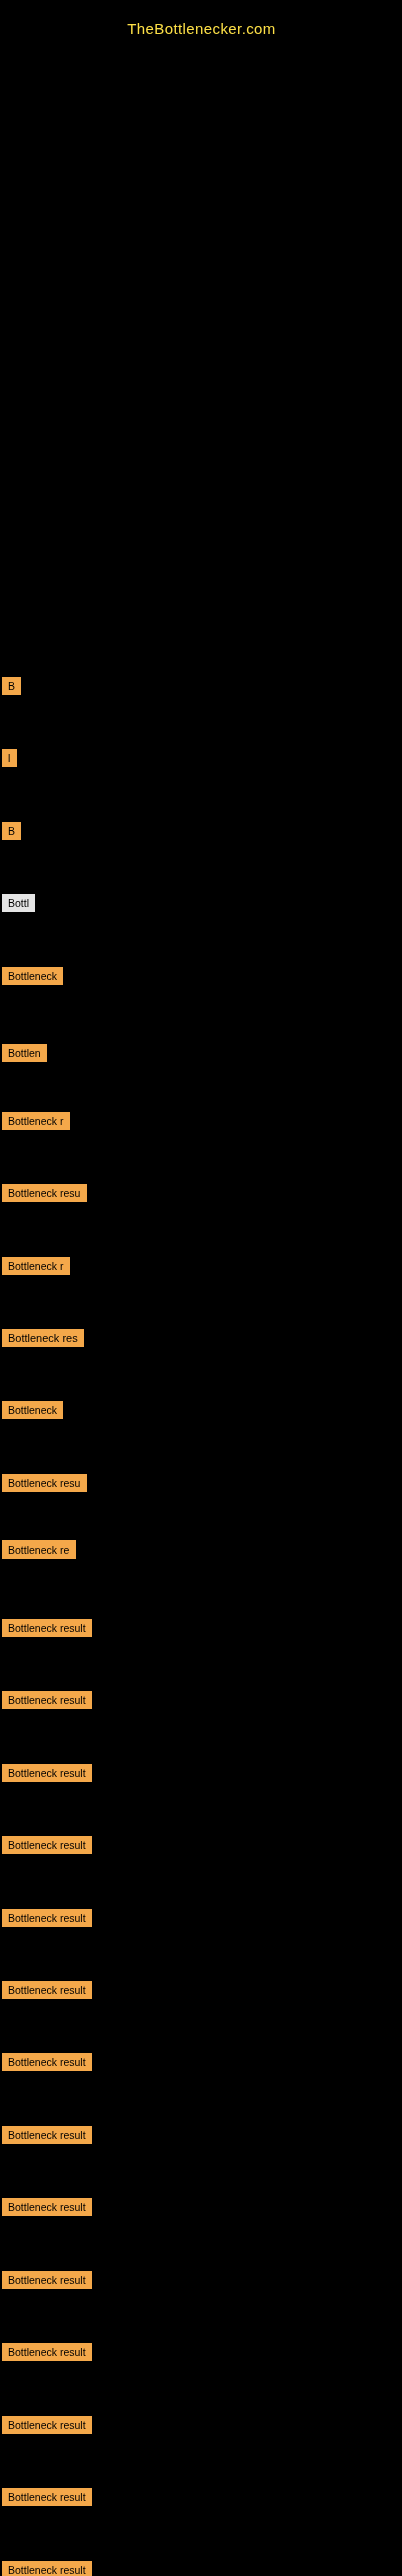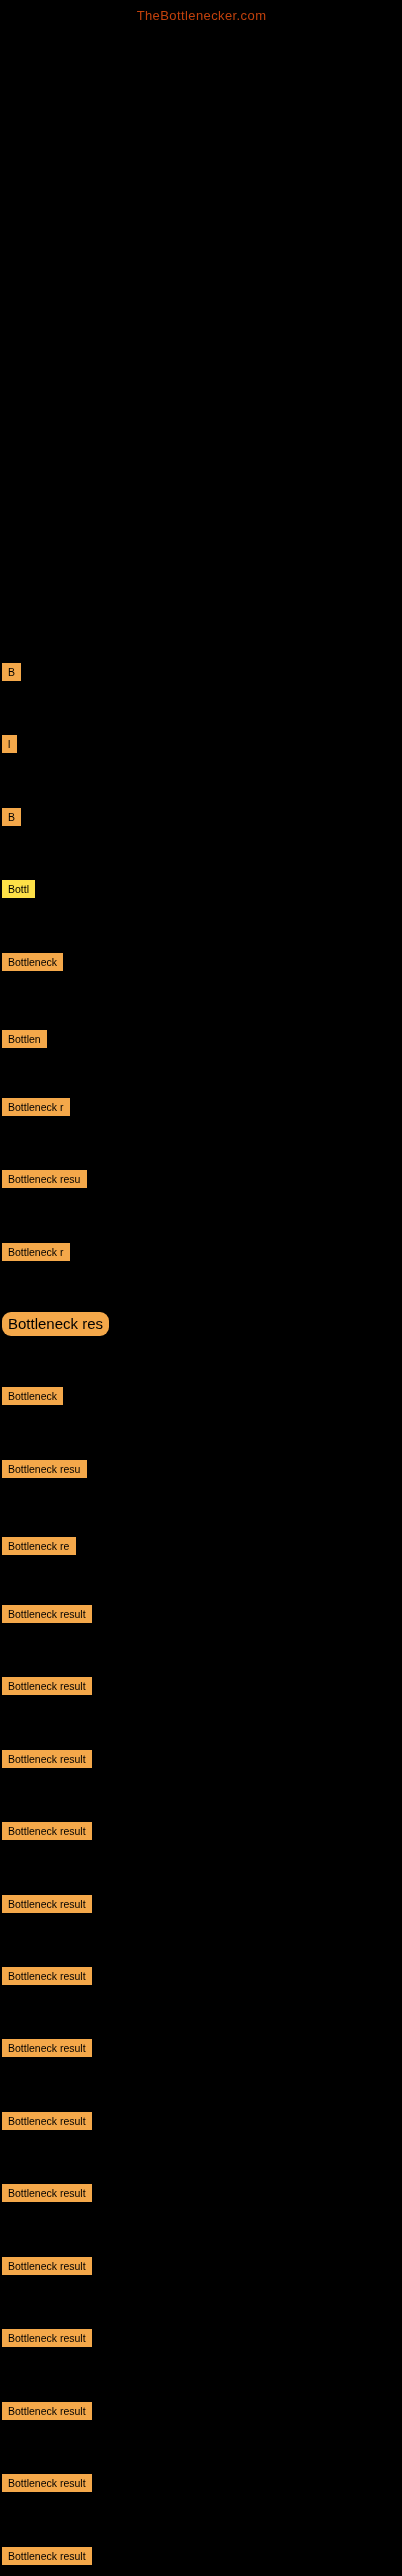--- a/index.html
+++ b/index.html
@@ -10,71 +10,71 @@
 
     body {
       background-color: #000000;
       width: 403px;
       min-height: 2576px;
       font-family: Arial, sans-serif;
       position: relative;
     }
 
     .site-title {
-      color: #c2410c;
-      font-size: 13px;
+      color: #fde047;
+      font-size: 15px;
       text-align: center;
-      padding-top: 8px;
+      padding-top: 20px;
       padding-bottom: 6.4px;
       letter-spacing: 0.4px;
     }
   </style>
 </head>
 <body>
 
 <div class="site-title">TheBottlenecker.com</div>
 
 <div id="items-wrapper" style="position: relative; width: 403px; height: 2576px;">
 <div style="position: absolute; top: 628px; left: 1.6px; height: 29px; display: flex; align-items: center;">
       <div style="background-color: rgb(244, 168, 74); color: rgb(0, 0, 0); font-size: 10.5px; font-weight: 500; padding: 3.2px 6.4px; display: inline-block; white-space: nowrap;">B</div>
     </div>
     <div style="position: absolute; top: 700px; left: 1.6px; height: 29px; display: flex; align-items: center;">
       <div style="background-color: rgb(244, 168, 74); color: rgb(0, 0, 0); font-size: 10.5px; font-weight: 500; padding: 3.2px 6.4px; display: inline-block; white-space: nowrap;">l</div>
     </div>
     <div style="position: absolute; top: 773px; left: 1.6px; height: 29px; display: flex; align-items: center;">
       <div style="background-color: rgb(244, 168, 74); color: rgb(0, 0, 0); font-size: 10.5px; font-weight: 500; padding: 3.2px 6.4px; display: inline-block; white-space: nowrap;">B</div>
     </div>
     <div style="position: absolute; top: 845px; left: 1.6px; height: 29px; display: flex; align-items: center;">
-      <div style="background-color: #fde047; color: rgb(0, 0, 0); font-size: 10.5px; font-weight: 500; padding: 3.2px 6.4px; display: inline-block; white-space: nowrap;">Bottl</div>
+      <div style="background-color: #e5e5e5; color: rgb(0, 0, 0); font-size: 10.5px; font-weight: 500; padding: 3.2px 6.4px; display: inline-block; white-space: nowrap;">Bottl</div>
     </div>
     <div style="position: absolute; top: 918px; left: 1.6px; height: 29px; display: flex; align-items: center;">
       <div style="background-color: rgb(244, 168, 74); color: rgb(0, 0, 0); font-size: 10.5px; font-weight: 500; padding: 3.2px 6.4px; display: inline-block; white-space: nowrap;">Bottleneck</div>
     </div>
     <div style="position: absolute; top: 990px; left: 1.6px; height: 29px; display: flex; align-items: flex-end;">
       <div style="background-color: rgb(244, 168, 74); color: rgb(0, 0, 0); font-size: 10.5px; font-weight: 500; padding: 3.2px 6.4px; display: inline-block; white-space: nowrap;">Bottlen</div>
     </div>
     <div style="position: absolute; top: 1063px; left: 1.6px; height: 29px; display: flex; align-items: center;">
       <div style="background-color: rgb(244, 168, 74); color: rgb(0, 0, 0); font-size: 10.5px; font-weight: 500; padding: 3.2px 6.4px; display: inline-block; white-space: nowrap;">Bottleneck r</div>
     </div>
     <div style="position: absolute; top: 1135px; left: 1.6px; height: 29px; display: flex; align-items: center;">
       <div style="background-color: rgb(244, 168, 74); color: rgb(0, 0, 0); font-size: 10.5px; font-weight: 500; padding: 3.2px 6.4px; display: inline-block; white-space: nowrap;">Bottleneck resu</div>
     </div>
     <div style="position: absolute; top: 1208px; left: 1.6px; height: 29px; display: flex; align-items: center;">
       <div style="background-color: rgb(244, 168, 74); color: rgb(0, 0, 0); font-size: 10.5px; font-weight: 500; padding: 3.2px 6.4px; display: inline-block; white-space: nowrap;">Bottleneck r</div>
     </div>
     <div style="position: absolute; top: 1280px; left: 1.6px; height: 29px; display: flex; align-items: center;">
-      <div style="background-color: rgb(244, 168, 74); color: rgb(0, 0, 0); font-size: 15px; font-weight: 500; padding: 3.2px 6.4px; display: inline-block; white-space: nowrap; border-radius: 9px;">Bottleneck res</div>
+      <div style="background-color: rgb(244, 168, 74); color: rgb(0, 0, 0); font-size: 11px; font-weight: 500; padding: 3.2px 6.4px; display: inline-block; white-space: nowrap;">Bottleneck res</div>
     </div>
     <div style="position: absolute; top: 1352px; left: 1.6px; height: 29px; display: flex; align-items: center;">
       <div style="background-color: rgb(244, 168, 74); color: rgb(0, 0, 0); font-size: 10.5px; font-weight: 500; padding: 3.2px 6.4px; display: inline-block; white-space: nowrap;">Bottleneck</div>
     </div>
     <div style="position: absolute; top: 1425px; left: 1.6px; height: 29px; display: flex; align-items: center;">
       <div style="background-color: rgb(244, 168, 74); color: rgb(0, 0, 0); font-size: 10.5px; font-weight: 500; padding: 3.2px 6.4px; display: inline-block; white-space: nowrap;">Bottleneck resu</div>
     </div>
-    <div style="position: absolute; top: 1497px; left: 1.6px; height: 29px; display: flex; align-items: flex-end;">
+    <div style="position: absolute; top: 1497px; left: 1.6px; height: 29px; display: flex; align-items: flex-start;">
       <div style="background-color: rgb(244, 168, 74); color: rgb(0, 0, 0); font-size: 10.5px; font-weight: 500; padding: 3.2px 6.4px; display: inline-block; white-space: nowrap;">Bottleneck re</div>
     </div>
     <div style="position: absolute; top: 1570px; left: 1.6px; height: 29px; display: flex; align-items: center;">
       <div style="background-color: rgb(244, 168, 74); color: rgb(0, 0, 0); font-size: 10.5px; font-weight: 500; padding: 3.2px 6.4px; display: inline-block; white-space: nowrap;">Bottleneck result</div>
     </div>
     <div style="position: absolute; top: 1642px; left: 1.6px; height: 29px; display: flex; align-items: center;">
       <div style="background-color: rgb(244, 168, 74); color: rgb(0, 0, 0); font-size: 10.5px; font-weight: 500; padding: 3.2px 6.4px; display: inline-block; white-space: nowrap;">Bottleneck result</div>
     </div>
     <div style="position: absolute; top: 1715px; left: 1.6px; height: 29px; display: flex; align-items: center;">
       <div style="background-color: rgb(244, 168, 74); color: rgb(0, 0, 0); font-size: 10.5px; font-weight: 500; padding: 3.2px 6.4px; display: inline-block; white-space: nowrap;">Bottleneck result</div>

